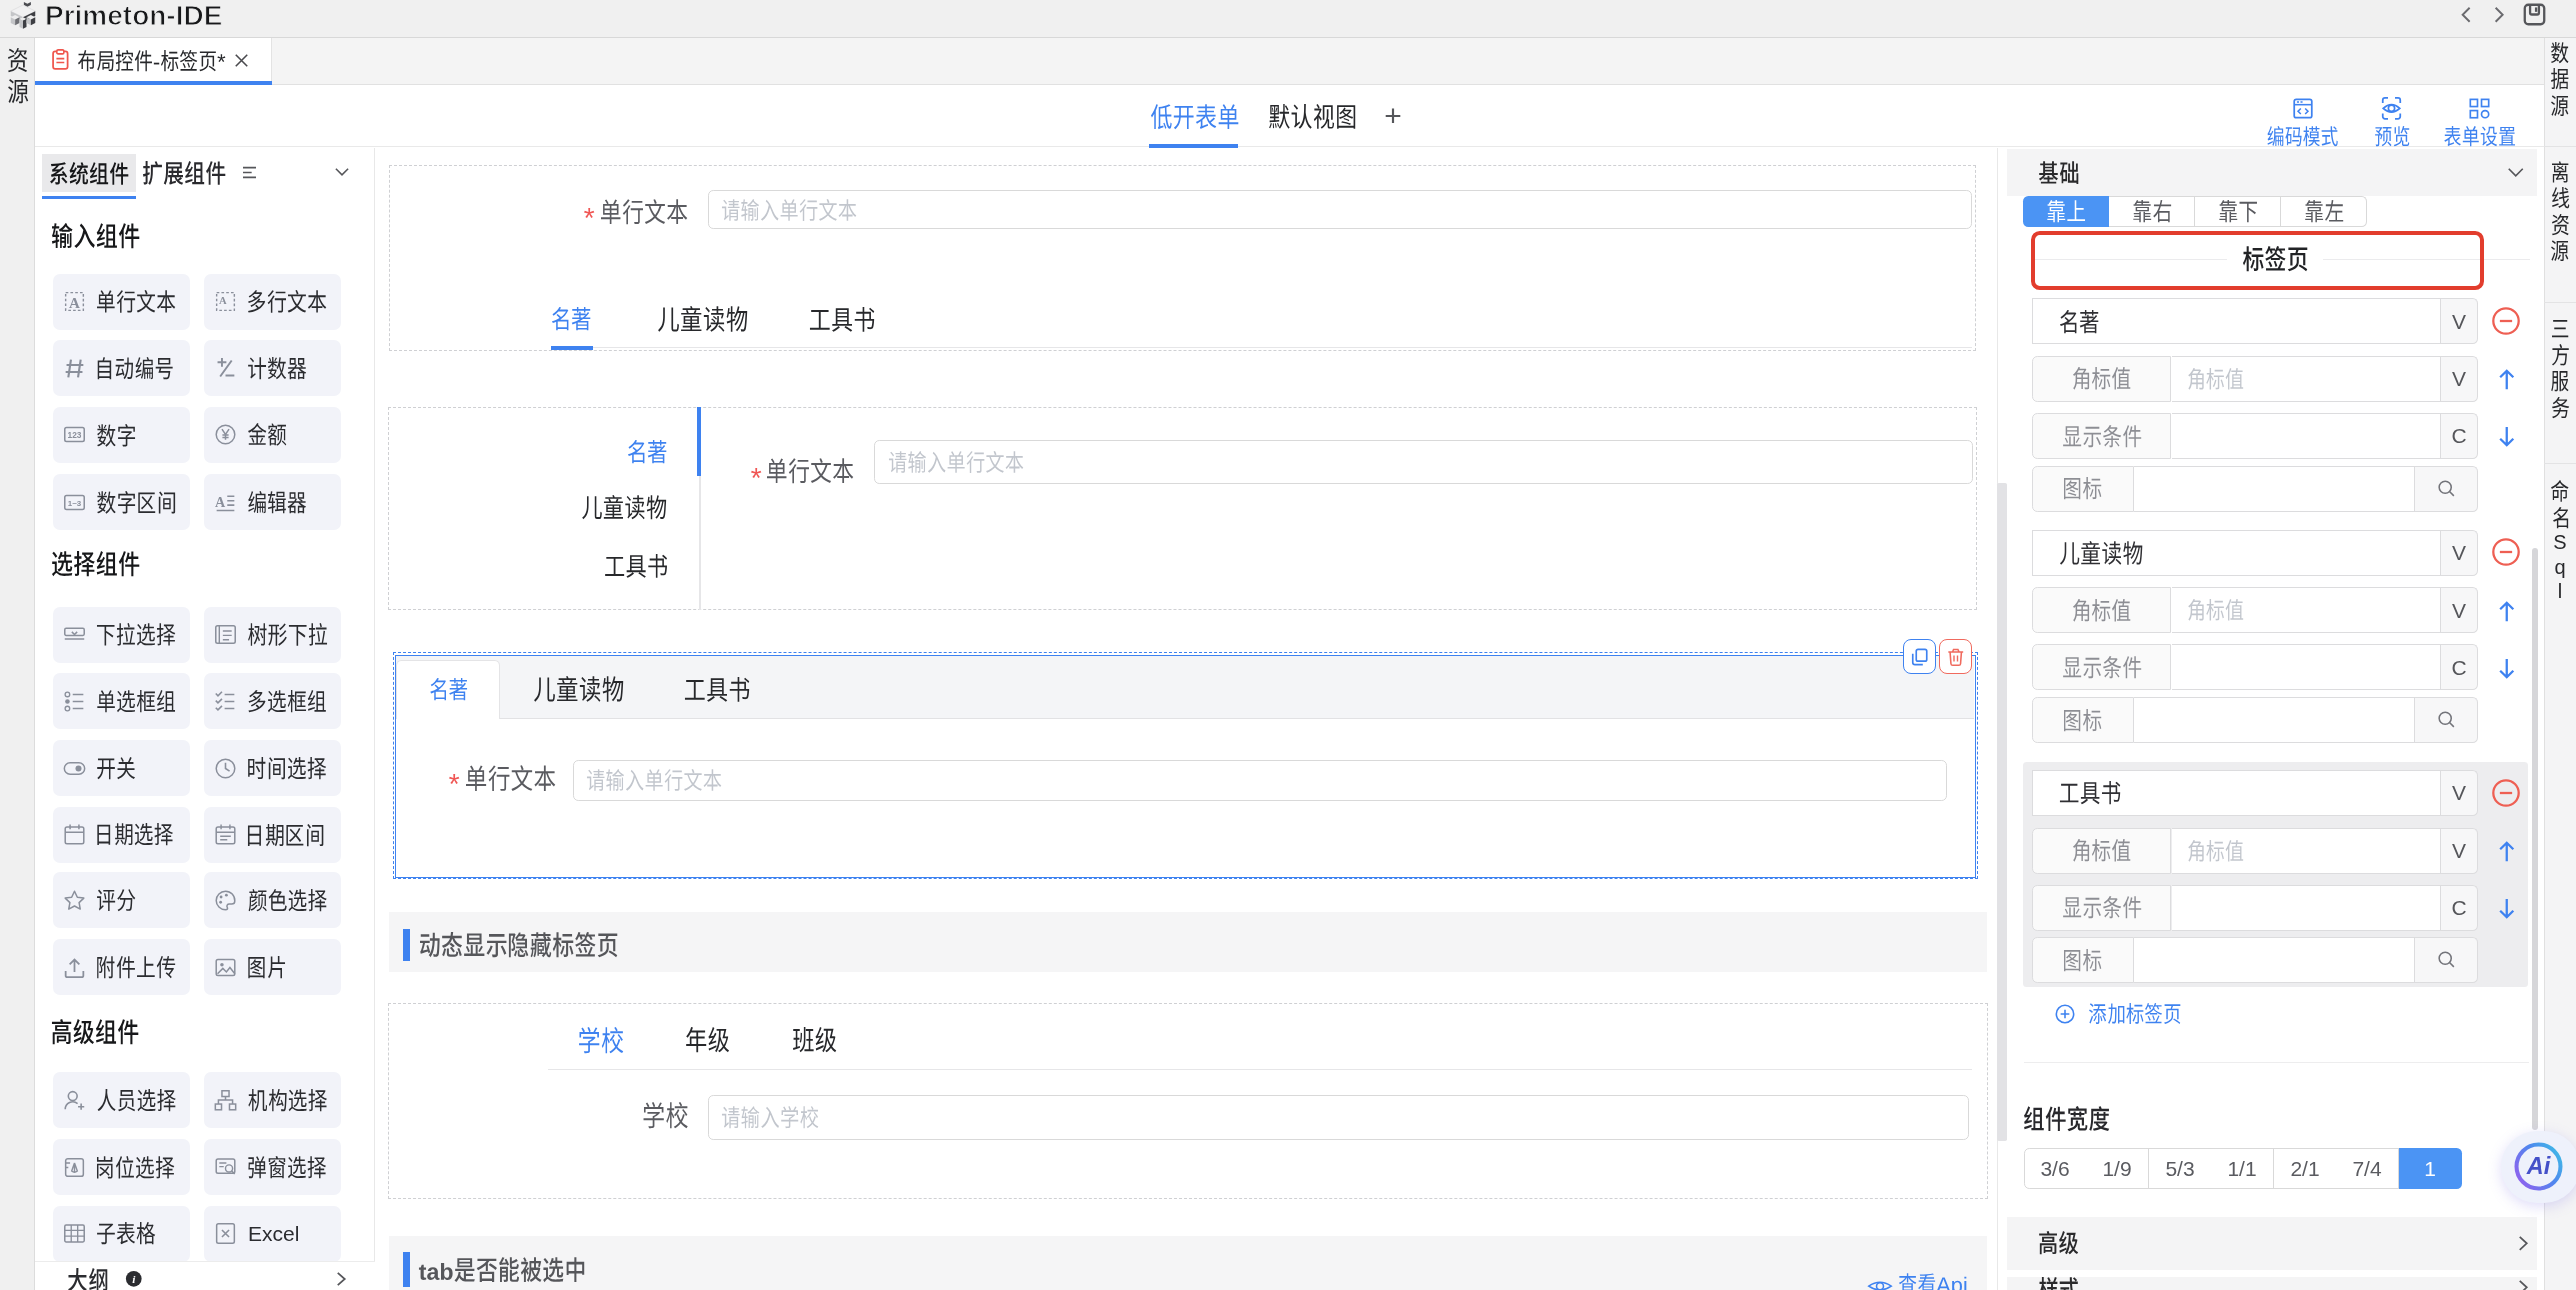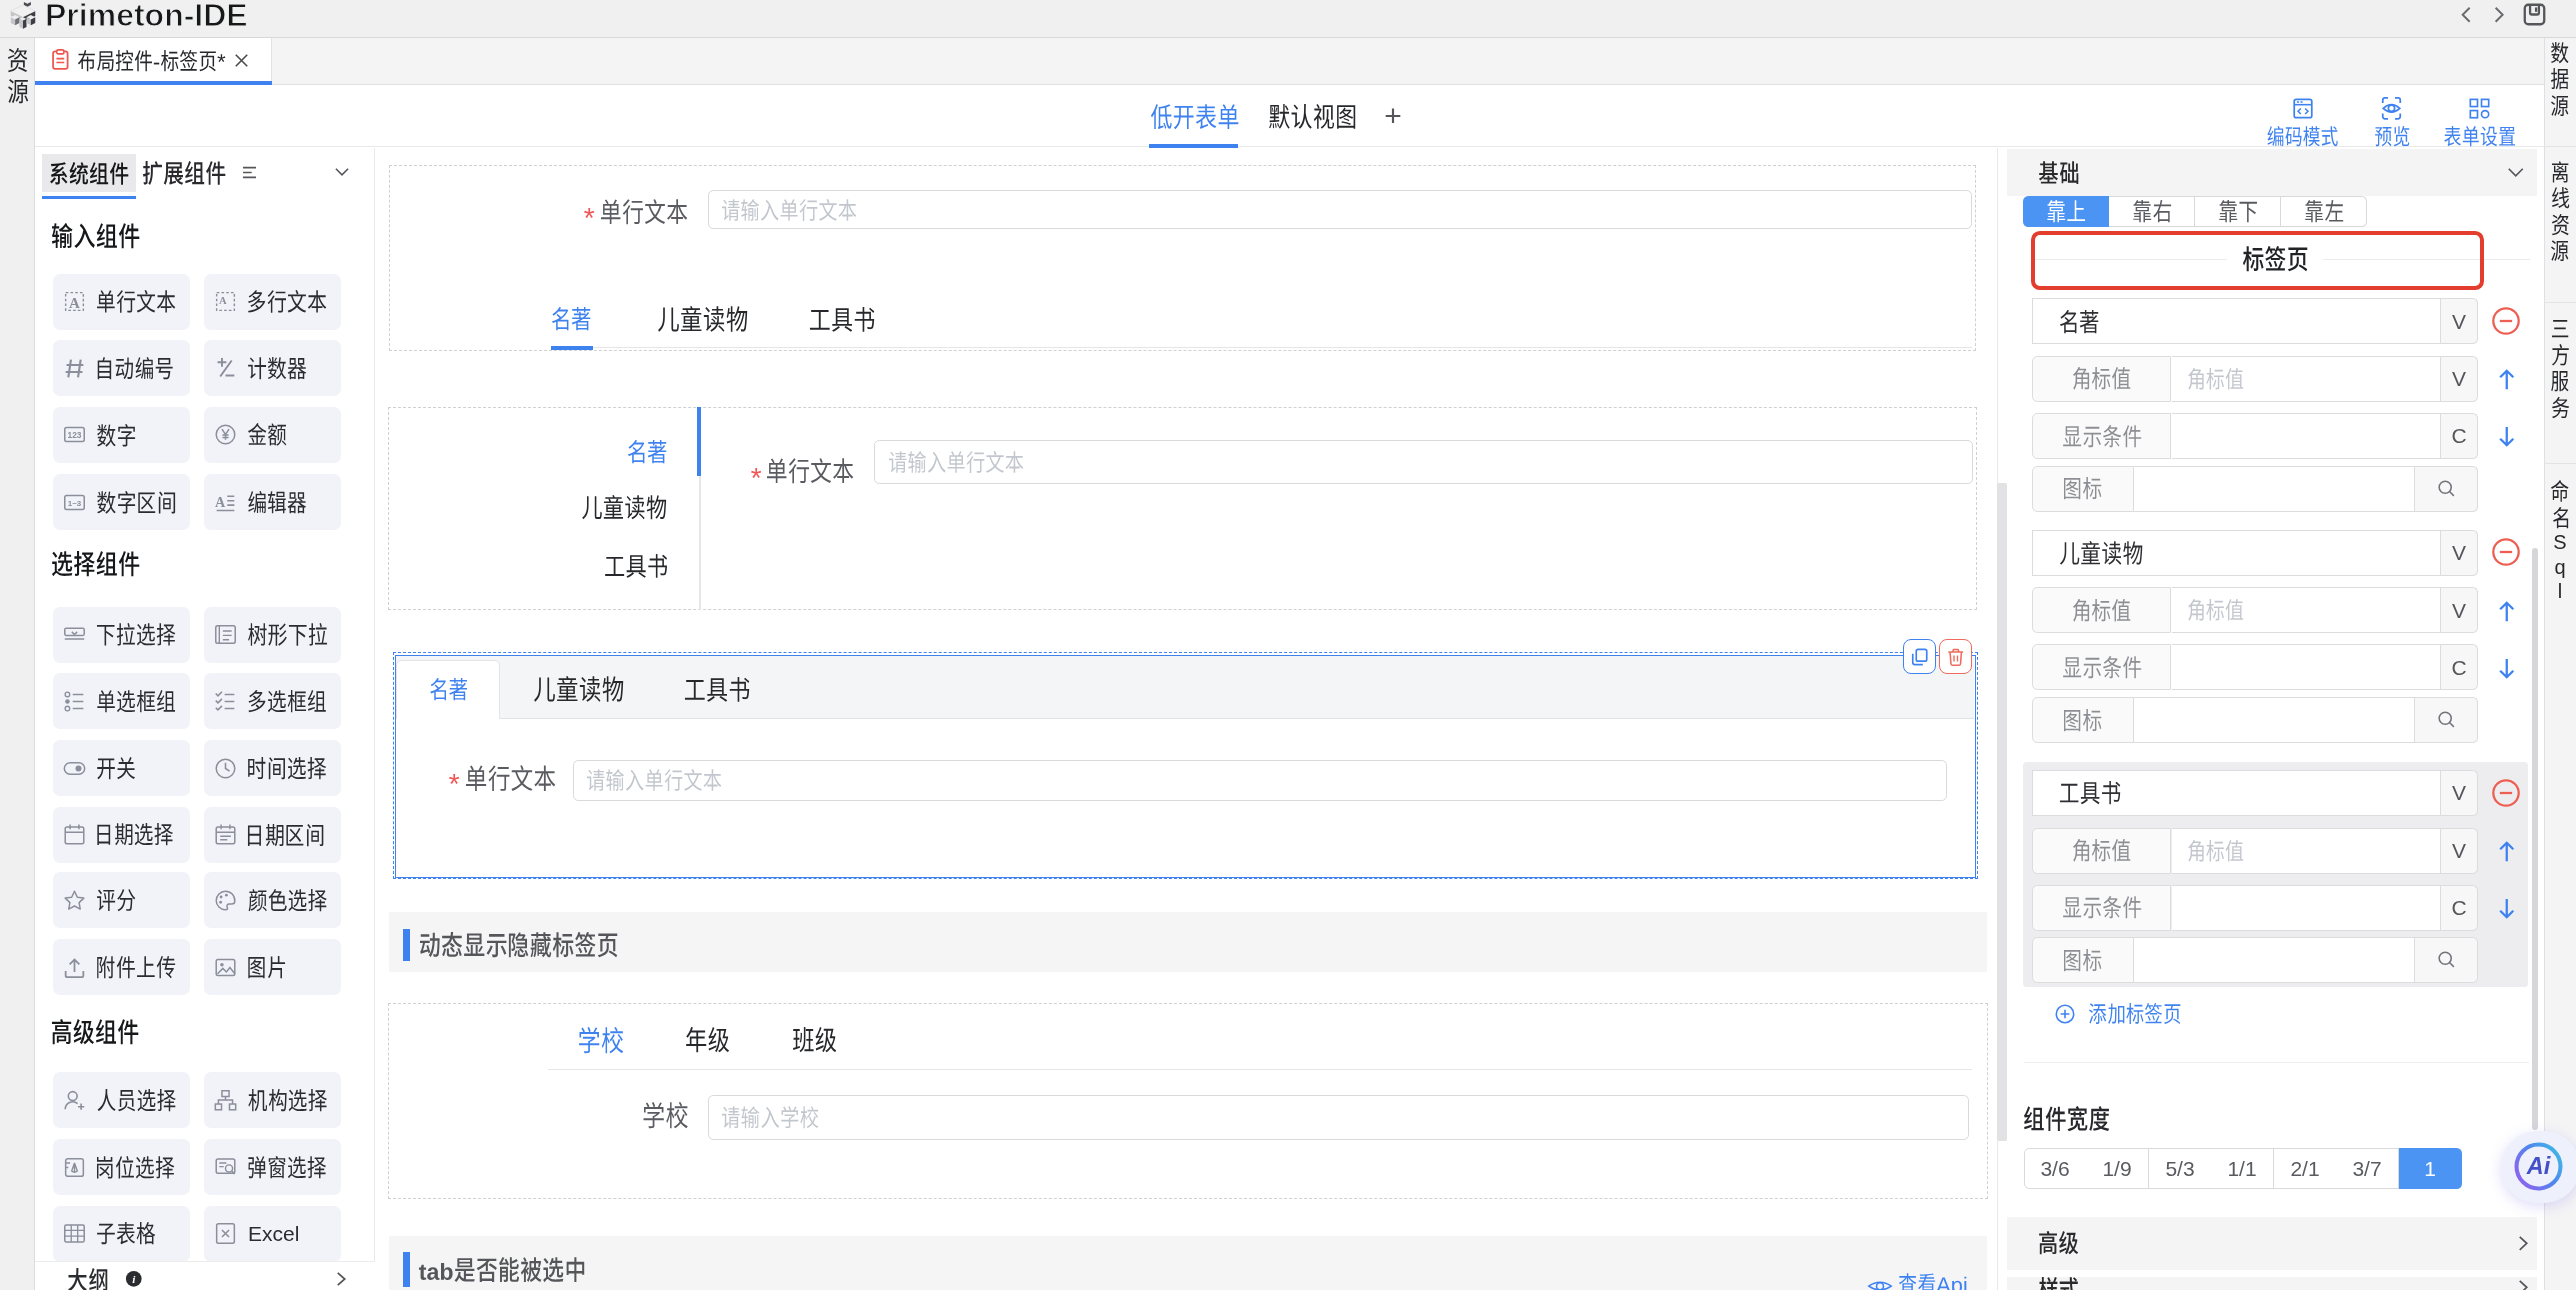--- a/index.html
+++ b/index.html
@@ -173,21 +173,21 @@
 <path d="M7 16 L12 18.5 L7 21 L2 18.5 Z" fill="#ededee"></path>
 <path d="M2 18.5 L7 21 V27.5 L2 25 Z" fill="#c4c5c8"></path>
 <path d="M12 18.5 L7 21 V27.5 L12 25 Z" fill="#6f7075"></path>
 <path d="M16 18.5 L20 20.5 L16 22.5 L12 20.5 Z" fill="#ededee"></path>
 <path d="M12 20.5 L16 22.5 V31.5 L12 29.5 Z" fill="#c4c5c8"></path>
 <path d="M20 20.5 L16 22.5 V31.5 L20 29.5 Z" fill="#3d3e43"></path>
 <path d="M25 16 L30 18.5 L25 21 L20 18.5 Z" fill="#ededee"></path>
 <path d="M20 18.5 L25 21 V27.5 L20 25 Z" fill="#c4c5c8"></path>
 <path d="M30 18.5 L25 21 V27.5 L30 25 Z" fill="#3d3e43"></path>
     </svg>
-<div class="lt" style="left:45px;top:1.3px;font-size:32px;font-weight:700;color:#17181a;-webkit-text-stroke:1px #f0f0f0;line-height:29px">Primeton-IDE</div>
+<div class="lt" style="left:45px;top:1.3px;font-size:28px;font-weight:700;color:#17181a;-webkit-text-stroke:1px #f0f0f0;line-height:29px">Primeton-IDE</div>
 <svg class="t" style="left:2460px;top:6.1px;" width="12.3" height="17.5" viewBox="0 0 14 20">
       <path d="M11 2 L3 10 L11 18" stroke="#6a6a6e" stroke-width="2.2" fill="none"></path>
     </svg>
 <svg class="t" style="left:2493px;top:6.1px;" width="12.3" height="17.5" viewBox="0 0 14 20">
       <path d="M3 2 L11 10 L3 18" stroke="#6a6a6e" stroke-width="2.2" fill="none"></path>
     </svg>
 <svg class="t" style="left:2523px;top:2.6px;" width="23" height="23" viewBox="0 0 26 26">
       <rect x="2" y="2" width="22" height="22" rx="4" stroke="#55565a" stroke-width="2.6" fill="none"></rect>
 <path d="M8 3 v8 a2 2 0 0 0 2 2 h6 a2 2 0 0 0 2-2 v-8" stroke="#55565a" stroke-width="2.6" fill="none"></path>
 <rect x="13.5" y="5" width="2.6" height="5" fill="#55565a"></rect>
@@ -999,21 +999,21 @@
 <div class="lt" style="font-size:21px;color:#5a5b60;font-weight:400;line-height:25px;left:2055px;transform:translateX(-50%);top:1156px;">3/6</div>
 <div class="a" style="left:2086px;top:1148px;width:63px;height:41px;background:#fff;border:0.9px solid #d9d9d9;border-left:0"></div>
 <div class="lt" style="font-size:21px;color:#5a5b60;font-weight:400;line-height:25px;left:2117px;transform:translateX(-50%);top:1156px;">1/9</div>
 <div class="a" style="left:2149px;top:1148px;width:63px;height:41px;background:#fff;border:0.9px solid #d9d9d9;border-left:0"></div>
 <div class="lt" style="font-size:21px;color:#5a5b60;font-weight:400;line-height:25px;left:2180px;transform:translateX(-50%);top:1156px;">5/3</div>
 <div class="a" style="left:2211px;top:1148px;width:63px;height:41px;background:#fff;border:0.9px solid #d9d9d9;border-left:0"></div>
 <div class="lt" style="font-size:21px;color:#5a5b60;font-weight:400;line-height:25px;left:2242px;transform:translateX(-50%);top:1156px;">1/1</div>
 <div class="a" style="left:2274px;top:1148px;width:63px;height:41px;background:#fff;border:0.9px solid #d9d9d9;border-left:0"></div>
 <div class="lt" style="font-size:21px;color:#5a5b60;font-weight:400;line-height:25px;left:2305px;transform:translateX(-50%);top:1156px;">2/1</div>
 <div class="a" style="left:2336px;top:1148px;width:63px;height:41px;background:#fff;border:0.9px solid #d9d9d9;border-left:0"></div>
-<div class="lt" style="font-size:21px;color:#5a5b60;font-weight:400;line-height:25px;left:2367px;transform:translateX(-50%);top:1156px;">3/7</div>
+<div class="lt" style="font-size:21px;color:#5a5b60;font-weight:400;line-height:25px;left:2367px;transform:translateX(-50%);top:1156px;">7/4</div>
 <div class="a" style="left:2399px;top:1148px;width:63px;height:41px;background:#4b94f4;border-radius:0 5.3px 5.3px 0"></div>
 <div class="lt" style="font-size:21px;color:#fff;font-weight:400;line-height:25px;left:2430px;transform:translateX(-50%);top:1156px;">1</div>
 <div class="a" style="left:2007px;top:1217px;width:530px;height:53px;background:#f4f4f5"></div>
 <svg class="t" style="left:2039px;top:1231px" width="40" height="24" viewBox="1.59 -24.14 45.35 27.42" fill="#2a2a2c">
       <use href="#g37" transform="translate(0.3 0) scale(0.1152 0.1422)"></use>
       <use href="#g38" transform="translate(23.8 0) scale(0.1152 0.1422)"></use>
     </svg>
 <svg class="t" style="left:2518px;top:1235px;" width="10.5" height="16.7" viewBox="0 0 12 19">
       <path d="M2 2 L10 9.5 L2 17" stroke="#55565a" stroke-width="2" fill="none"></path>
     </svg>

